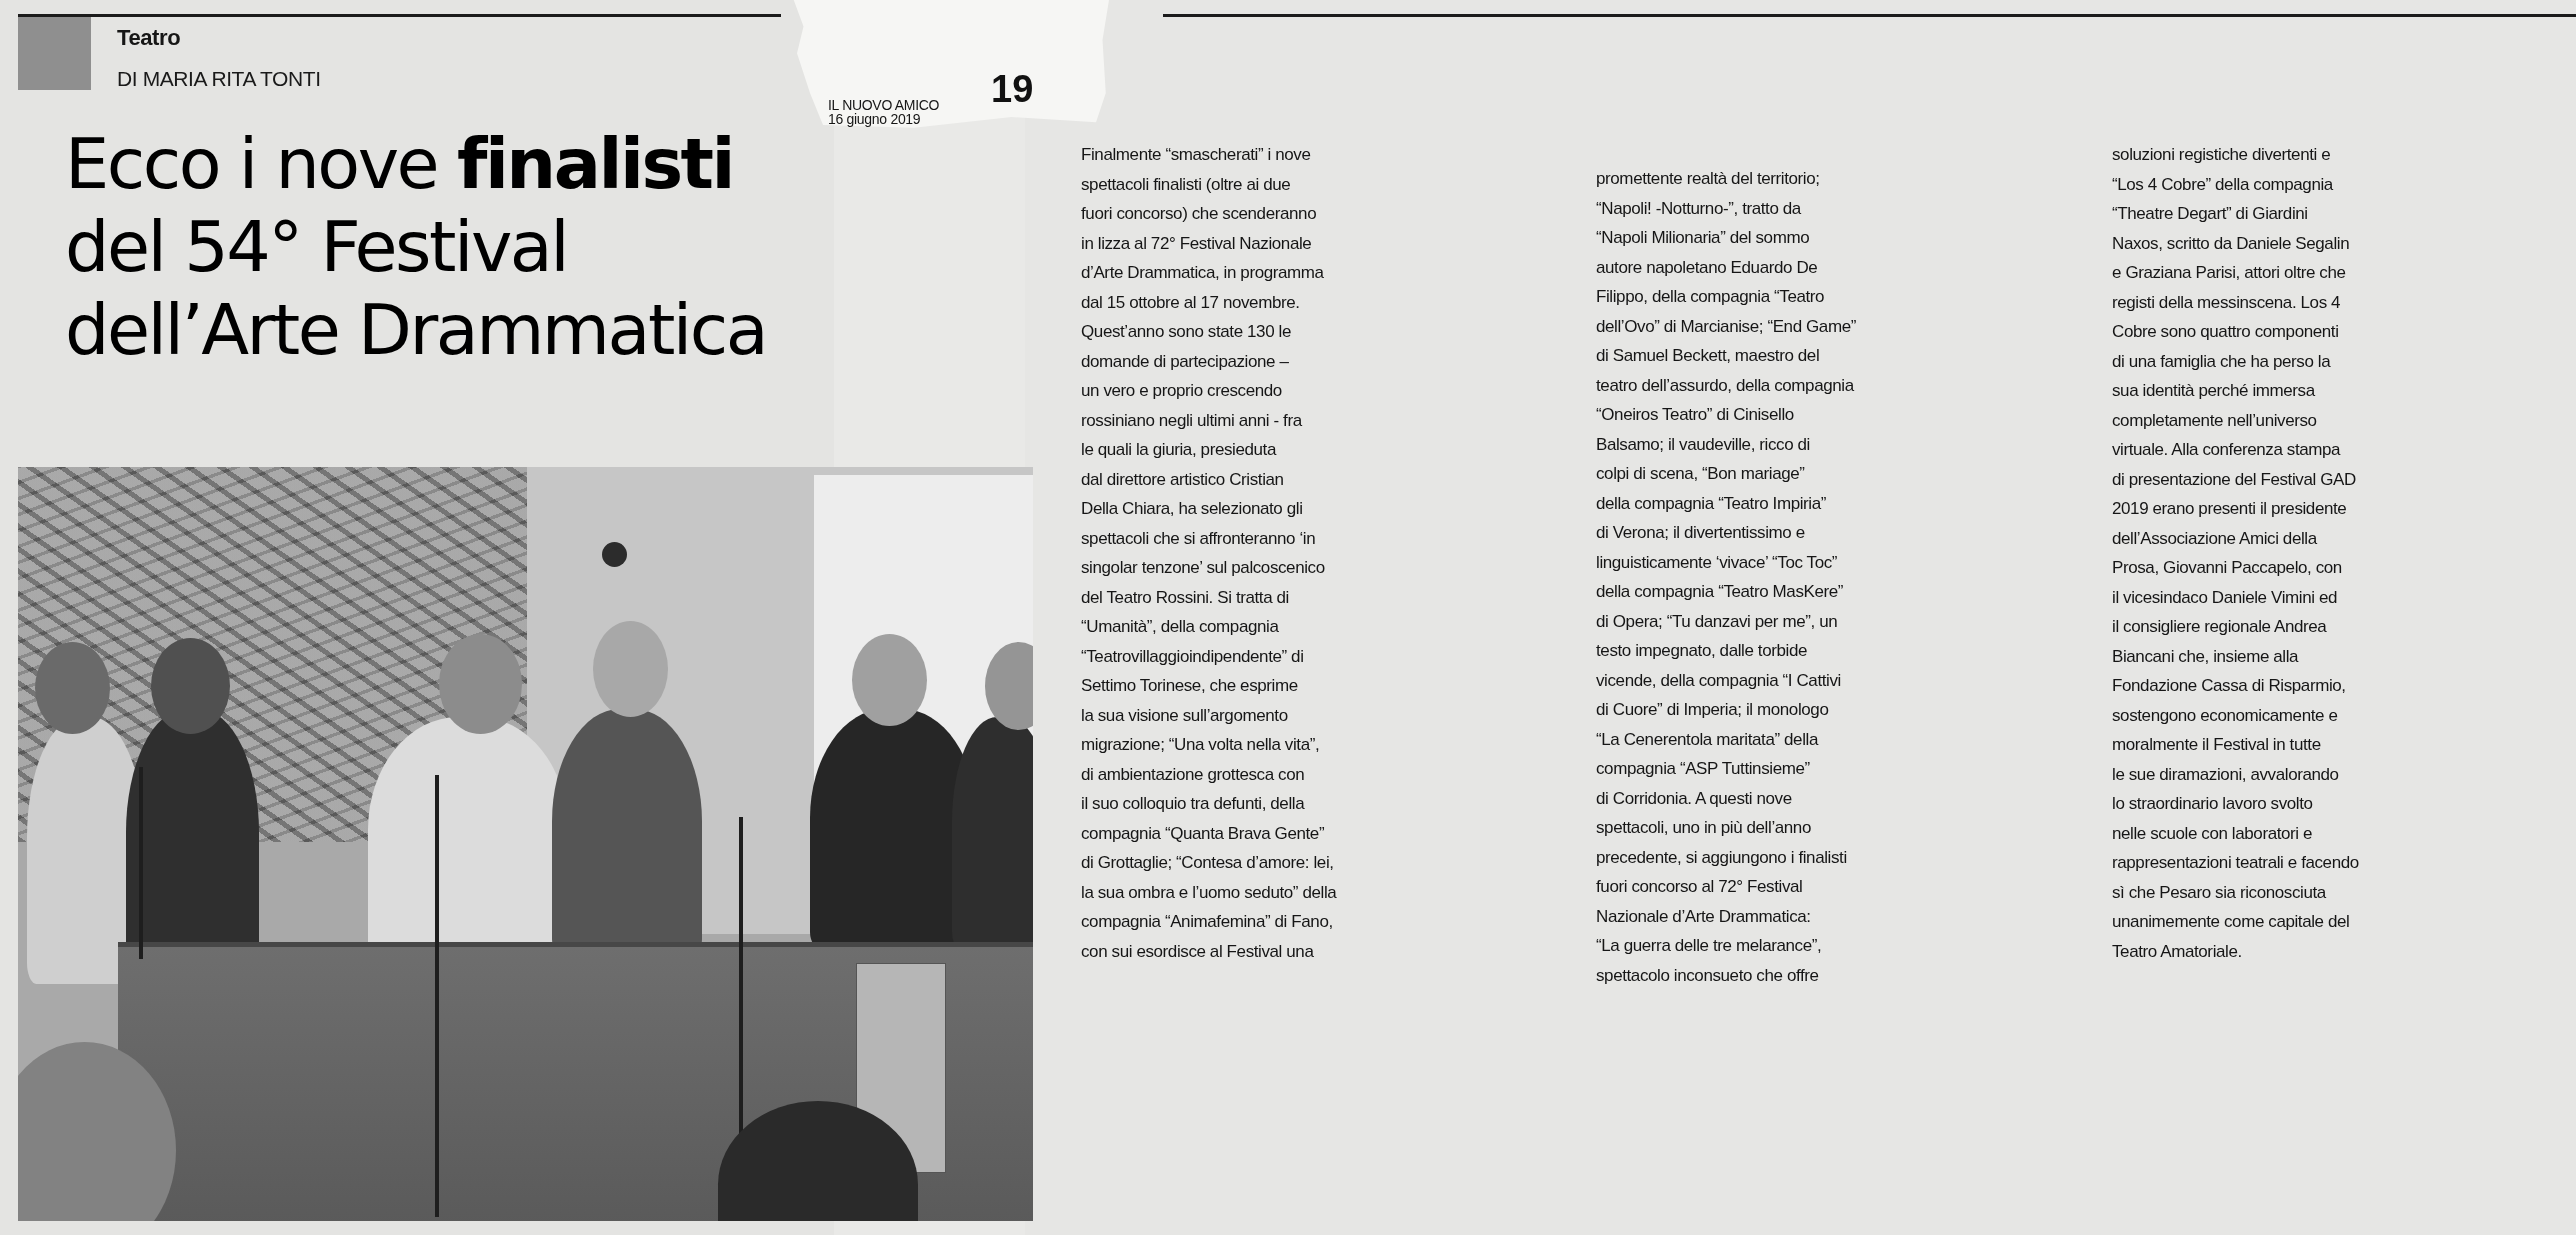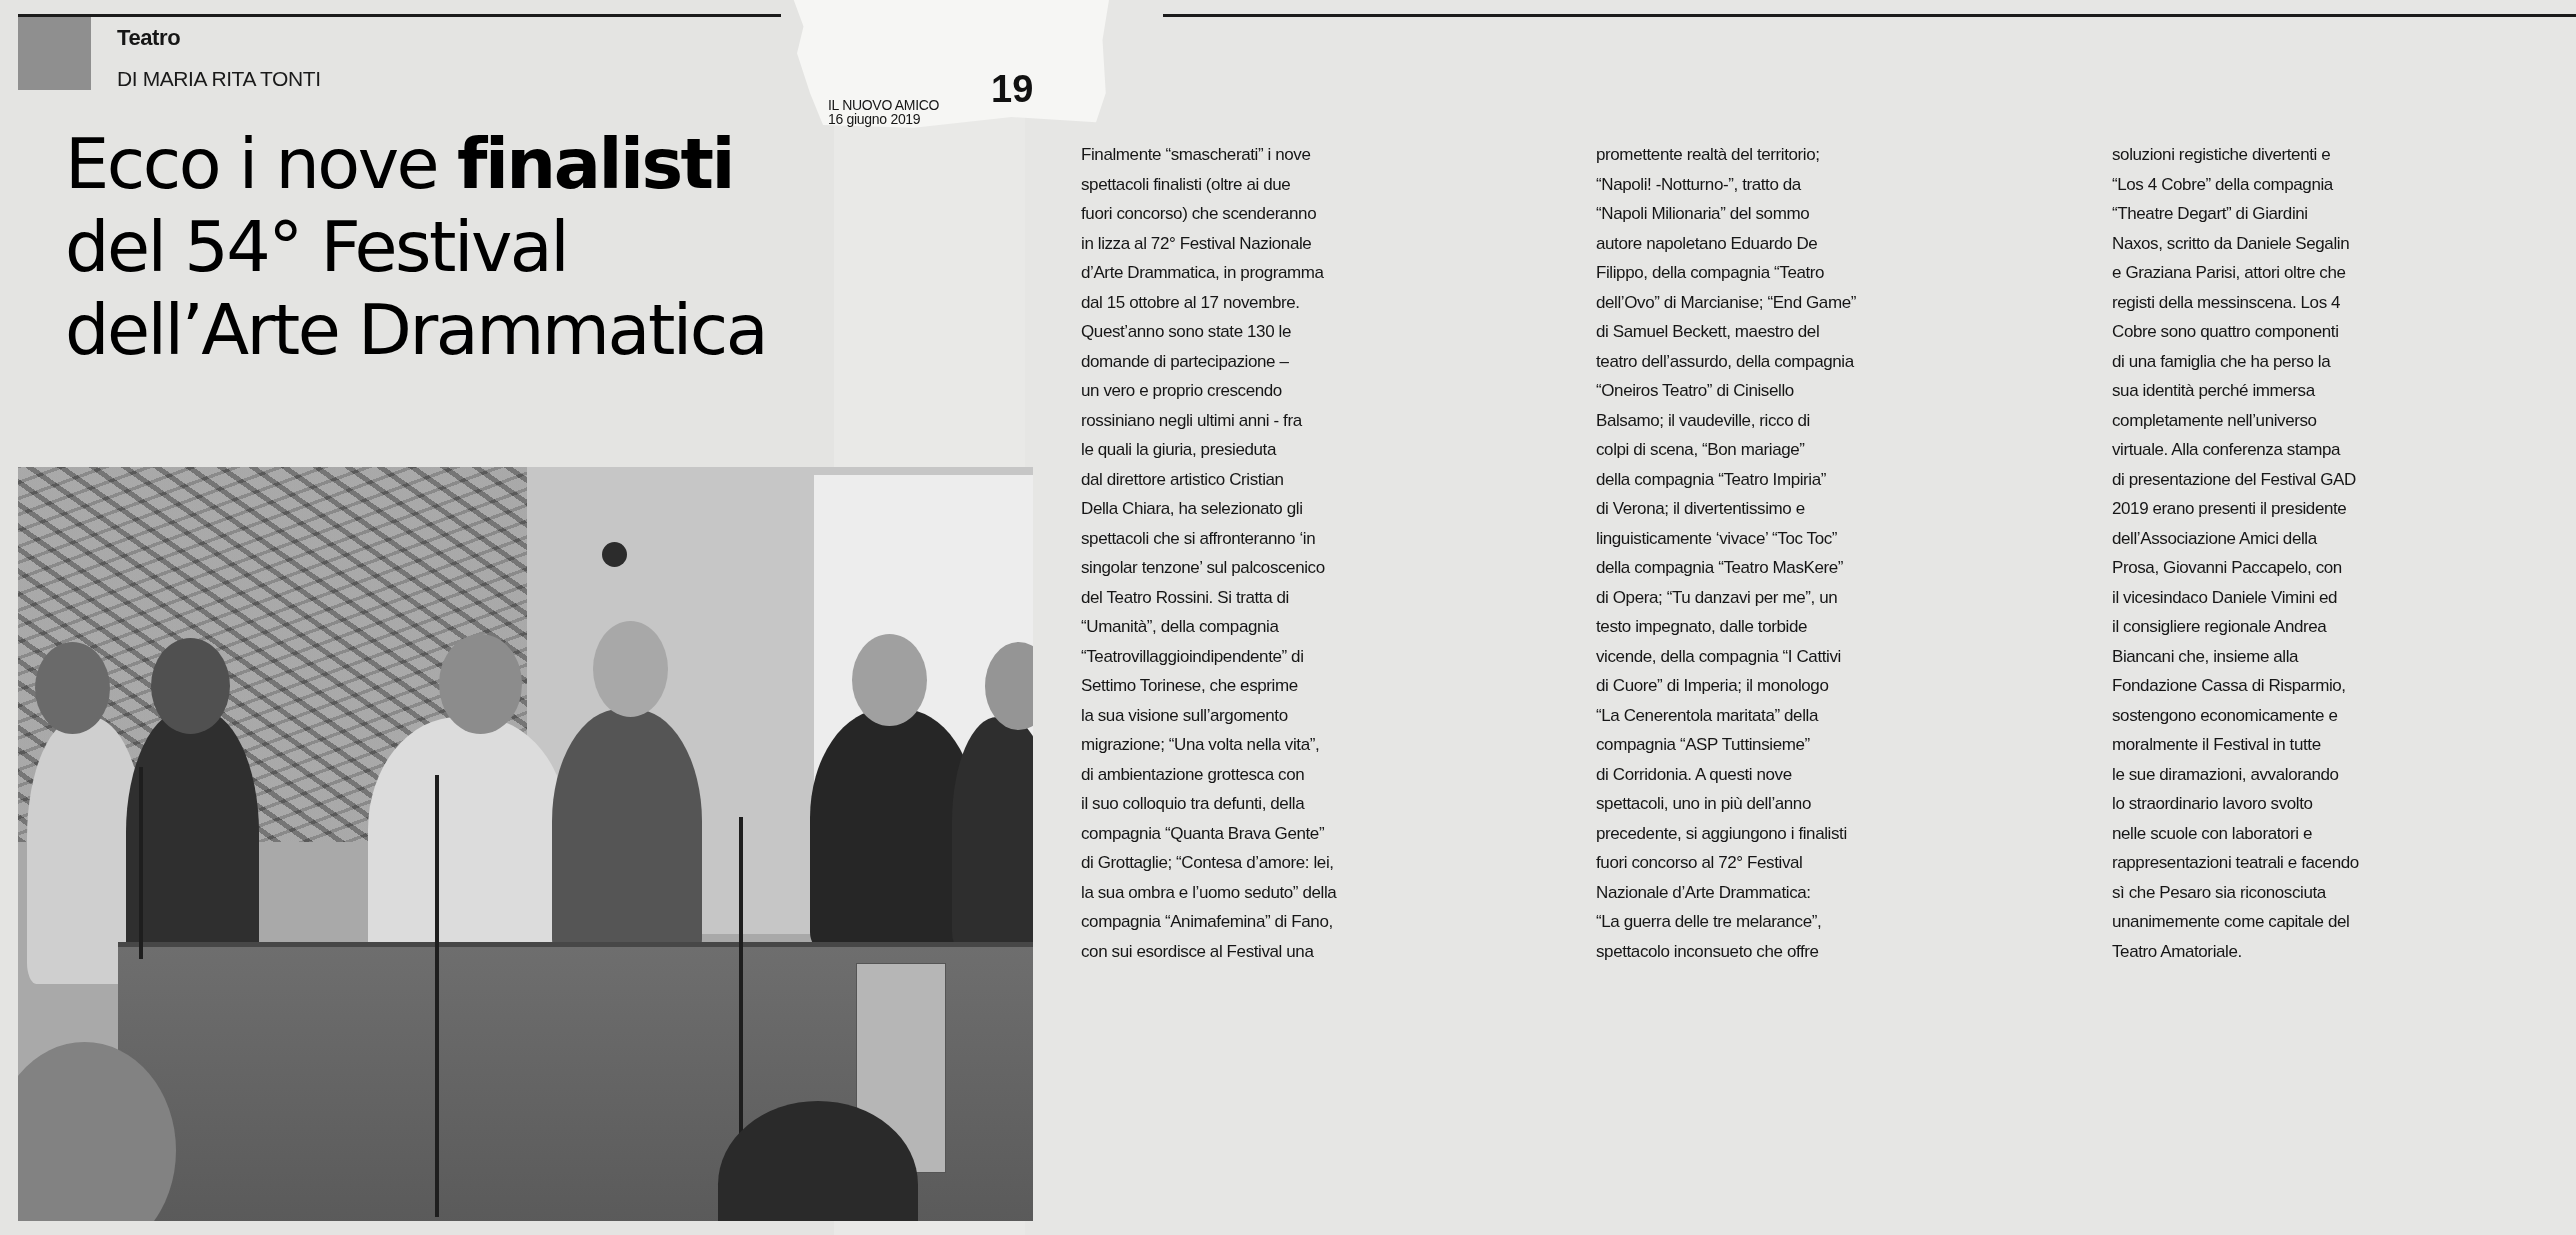--- a/index.html
+++ b/index.html
@@ -100,21 +100,21 @@
     .photo .foreground-head-right {
       position: absolute; left: 700px; top: 634px; width: 200px; height: 167px; border-radius: 50% 50% 0 0;
       background: #2a2a2a;
     }
     .col {
       position: absolute; top: 140px;
       font-family: "Liberation Sans", sans-serif; font-size: 17px; line-height: 29.5px;
       letter-spacing: -0.4px; color: #161616; white-space: pre-line;
     }
     .col1 { left: 1081px; width: 500px; }
-    .col2 { left: 1596px; width: 500px; }
+    .col2 { left: 1596px; width: 500px; margin-top: 24px; }
     .col3 { left: 2112px; width: 467px; }
     .col .line { display: block; white-space: nowrap; }
   </style>
 </head>
 <body>
 
 <div class="paper-left"></div>
 <div class="paper-right"></div>
 <div class="torn-patch"></div>
 

